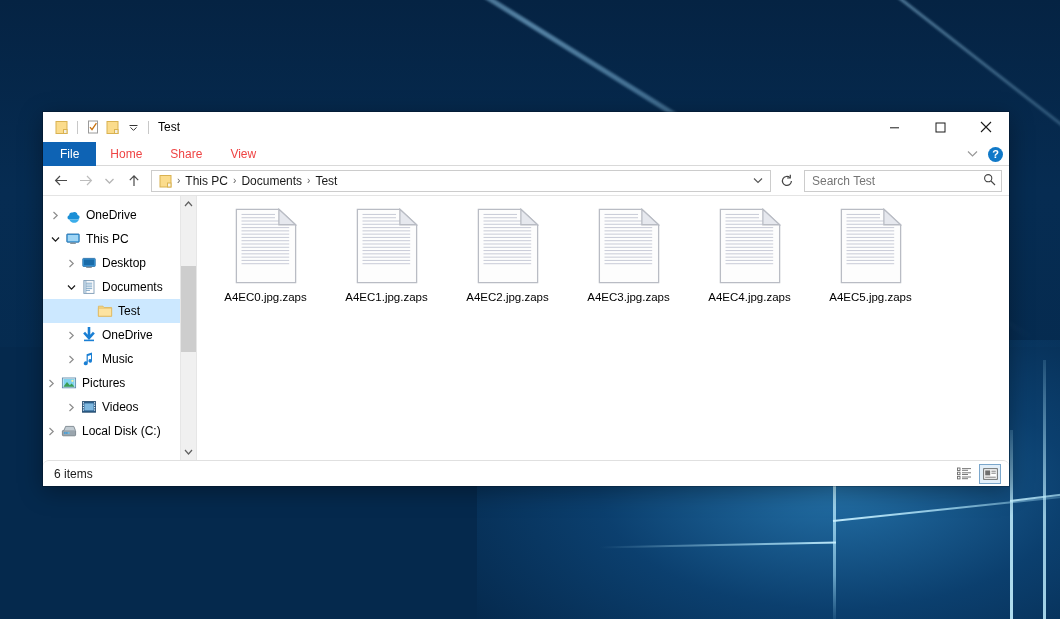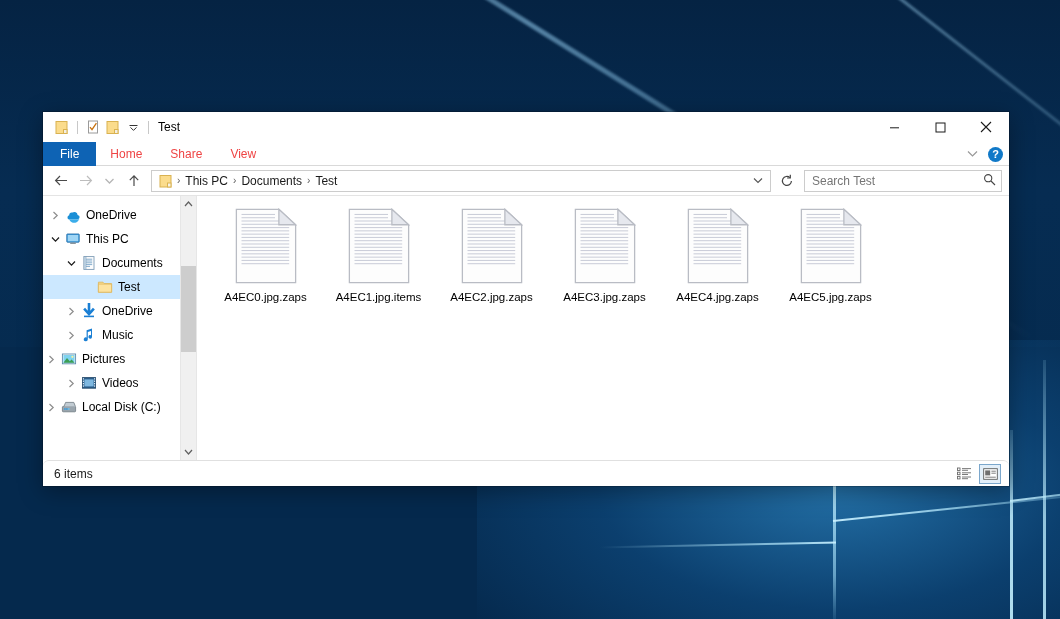--- a/index.html
+++ b/index.html
@@ -153,21 +153,21 @@
 
   .vscroll {
     position: absolute; right: 0; top: 0; width: 16px; height: 100%;
     background: #f0f0f0; border-left: 1px solid #e6e6e6;
   }
   .vs-arrow { height: 16px; display: flex; align-items: center; justify-content: center; color: #606060; font-size: 8px; }
   .vs-arrow.bottom { position: absolute; bottom: 0; width: 100%; }
   .vs-thumb { position: absolute; top: 70px; left: 0; width: 16px; height: 86px; background: #cdcdcd; }
 
   .content { flex: 1; background: #fff; position: relative; overflow: hidden; }
-  .filegrid { display: flex; flex-wrap: wrap; padding: 8px 0 0 12px; gap: 0; }
+  .filegrid { display: flex; flex-wrap: wrap; padding: 8px 0 0 12px; gap: 8px; }
   .file-item {
     width: 113px; padding-top: 4px;
     display: flex; flex-direction: column; align-items: center;
   }
   .doc-icon { width: 62px; height: 76px; position: relative; }
   .file-name { font-size: 11.5px; color: #000; margin-top: 7px; white-space: nowrap; }
 
   
   .statusbar {
     height: 26px; border-top: 1px solid #e0e0e0; background: #fff;
@@ -348,20 +348,35 @@
               </svg>
             </span>
             <span class="tico">
               <svg width="16" height="16" viewBox="0 0 16 16">
                 <rect x="1.8" y="3" width="12.4" height="8.2" rx="0.6" fill="#3e9fe0" stroke="#2a6fa8" stroke-width="0.9"></rect>
                 <rect x="2.8" y="4" width="10.4" height="6.2" fill="#9fd5f5"></rect>
                 <rect x="5.2" y="11.6" width="5.6" height="1.3" fill="#7f8b93"></rect>
               </svg>
             </span>
             <span class="tlabel">This PC</span>
+          </div>
+          <div class="tree-item" style="padding-left: 20px;">
+            <span class="chev">
+              <svg width="7" height="9" viewBox="0 0 7 9">
+                <path d="M1.5 1 L5.2 4.5 L1.5 8" stroke="#8d8d8d" stroke-width="1.2" fill="none"></path>
+              </svg>
+            </span>
+            <span class="tico">
+              <svg width="16" height="16" viewBox="0 0 16 16">
+                <rect x="1.8" y="3.4" width="12.4" height="8" rx="0.6" fill="#3e9fe0" stroke="#2a6fa8" stroke-width="0.9"></rect>
+                <rect x="2.9" y="4.4" width="10.2" height="5.9" fill="#1a6ba8"></rect>
+                <rect x="5.2" y="11.8" width="5.6" height="1.2" fill="#8b949b"></rect>
+              </svg>
+            </span>
+            <span class="tlabel">Desktop</span>
           </div>
           <div class="tree-item" style="padding-left: 20px;">
             <span class="chev open">
               <svg width="9" height="7" viewBox="0 0 9 7">
                 <path d="M1 1.5 L4.5 5.2 L8 1.5" stroke="#1a1a1a" stroke-width="1.2" fill="none"></path>
               </svg>
             </span>
             <span class="tico">
               <svg width="16" height="16" viewBox="0 0 16 16">
                 <rect x="3" y="1.6" width="10" height="12.8" fill="#fdfdfd" stroke="#7d9bb5" stroke-width="0.9"></rect>
@@ -521,21 +536,21 @@
                 <path d="M10 50.8 H84" stroke="#c6c9d6" stroke-width="1.5"></path>
                 <path d="M10 55.9 H84" stroke="#c6c9d6" stroke-width="1.5"></path>
                 <path d="M10 61.0 H84" stroke="#c6c9d6" stroke-width="1.5"></path>
                 <path d="M10 66.1 H84" stroke="#c6c9d6" stroke-width="1.5"></path>
                 <path d="M10 71.2 H84" stroke="#c6c9d6" stroke-width="1.5"></path>
                 <path d="M10 76.3 H84" stroke="#c6c9d6" stroke-width="1.5"></path>
                 <path d="M10 81.4 H84" stroke="#c6c9d6" stroke-width="1.5"></path>
                 <path d="M10 86.5 H84" stroke="#c6c9d6" stroke-width="1.5"></path>
                 <path d="M68 2 L94 26 H68 Z" fill="#e6e8ee" stroke="#b9bcc4" stroke-width="2"></path>
               </svg></div>
-            <div class="file-name">A4EC1.jpg.items</div>
+            <div class="file-name">A4EC1.jpg.zaps</div>
           </div>
           <div class="file-item">
             <div class="doc-icon"><svg width="62" height="76" viewBox="0 0 96 118">
                 <path d="M2 2 H68 L94 26 V116 H2 Z" fill="#fdfdfd" stroke="#b9bcc4" stroke-width="2"></path>
                 <path d="M10 10.0 H62" stroke="#c6c9d6" stroke-width="1.5"></path>
                 <path d="M10 15.1 H62" stroke="#c6c9d6" stroke-width="1.5"></path>
                 <path d="M10 20.2 H84" stroke="#c6c9d6" stroke-width="1.5"></path>
                 <path d="M10 25.3 H84" stroke="#c6c9d6" stroke-width="1.5"></path>
                 <path d="M10 30.4 H84" stroke="#c6c9d6" stroke-width="1.5"></path>
                 <path d="M10 35.5 H84" stroke="#c6c9d6" stroke-width="1.5"></path>

